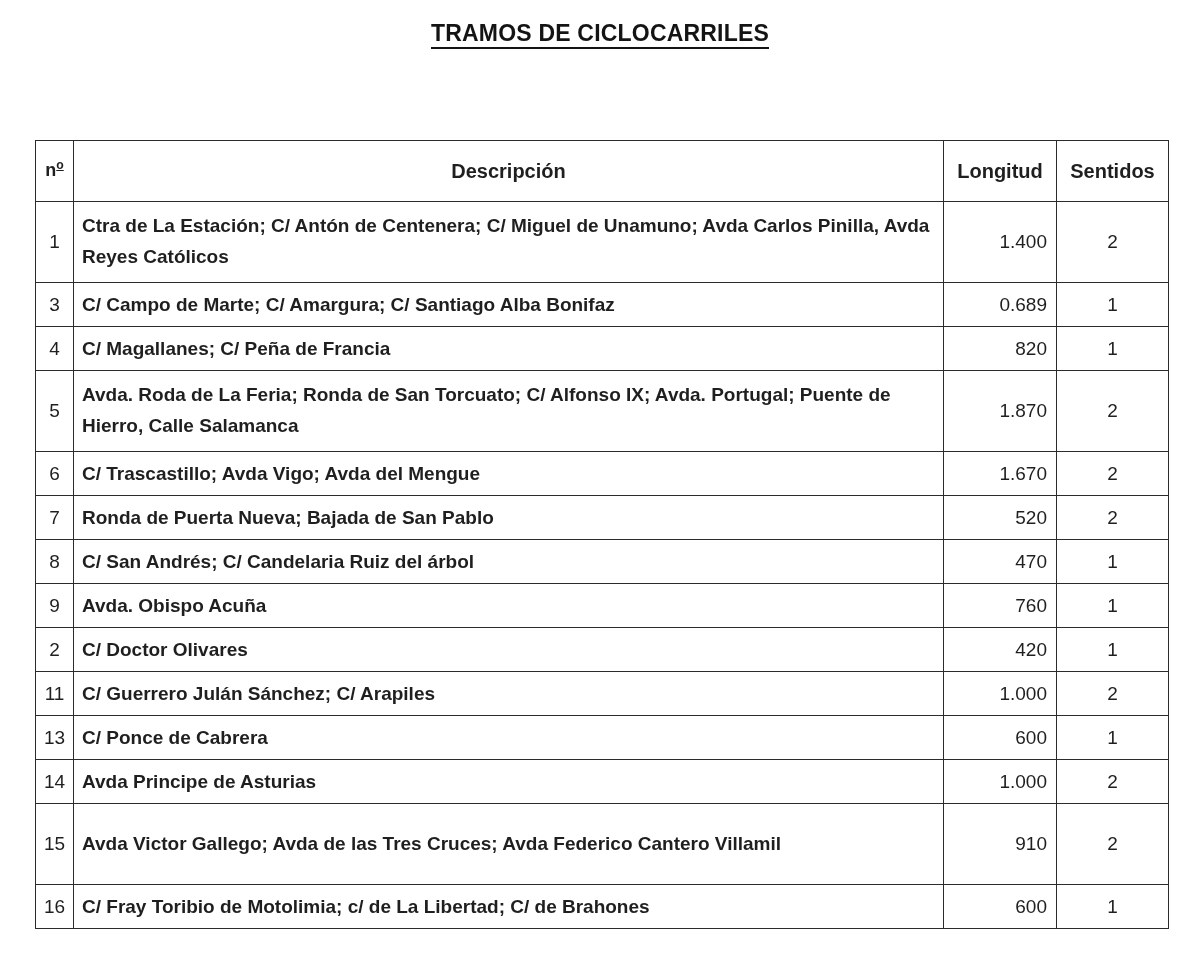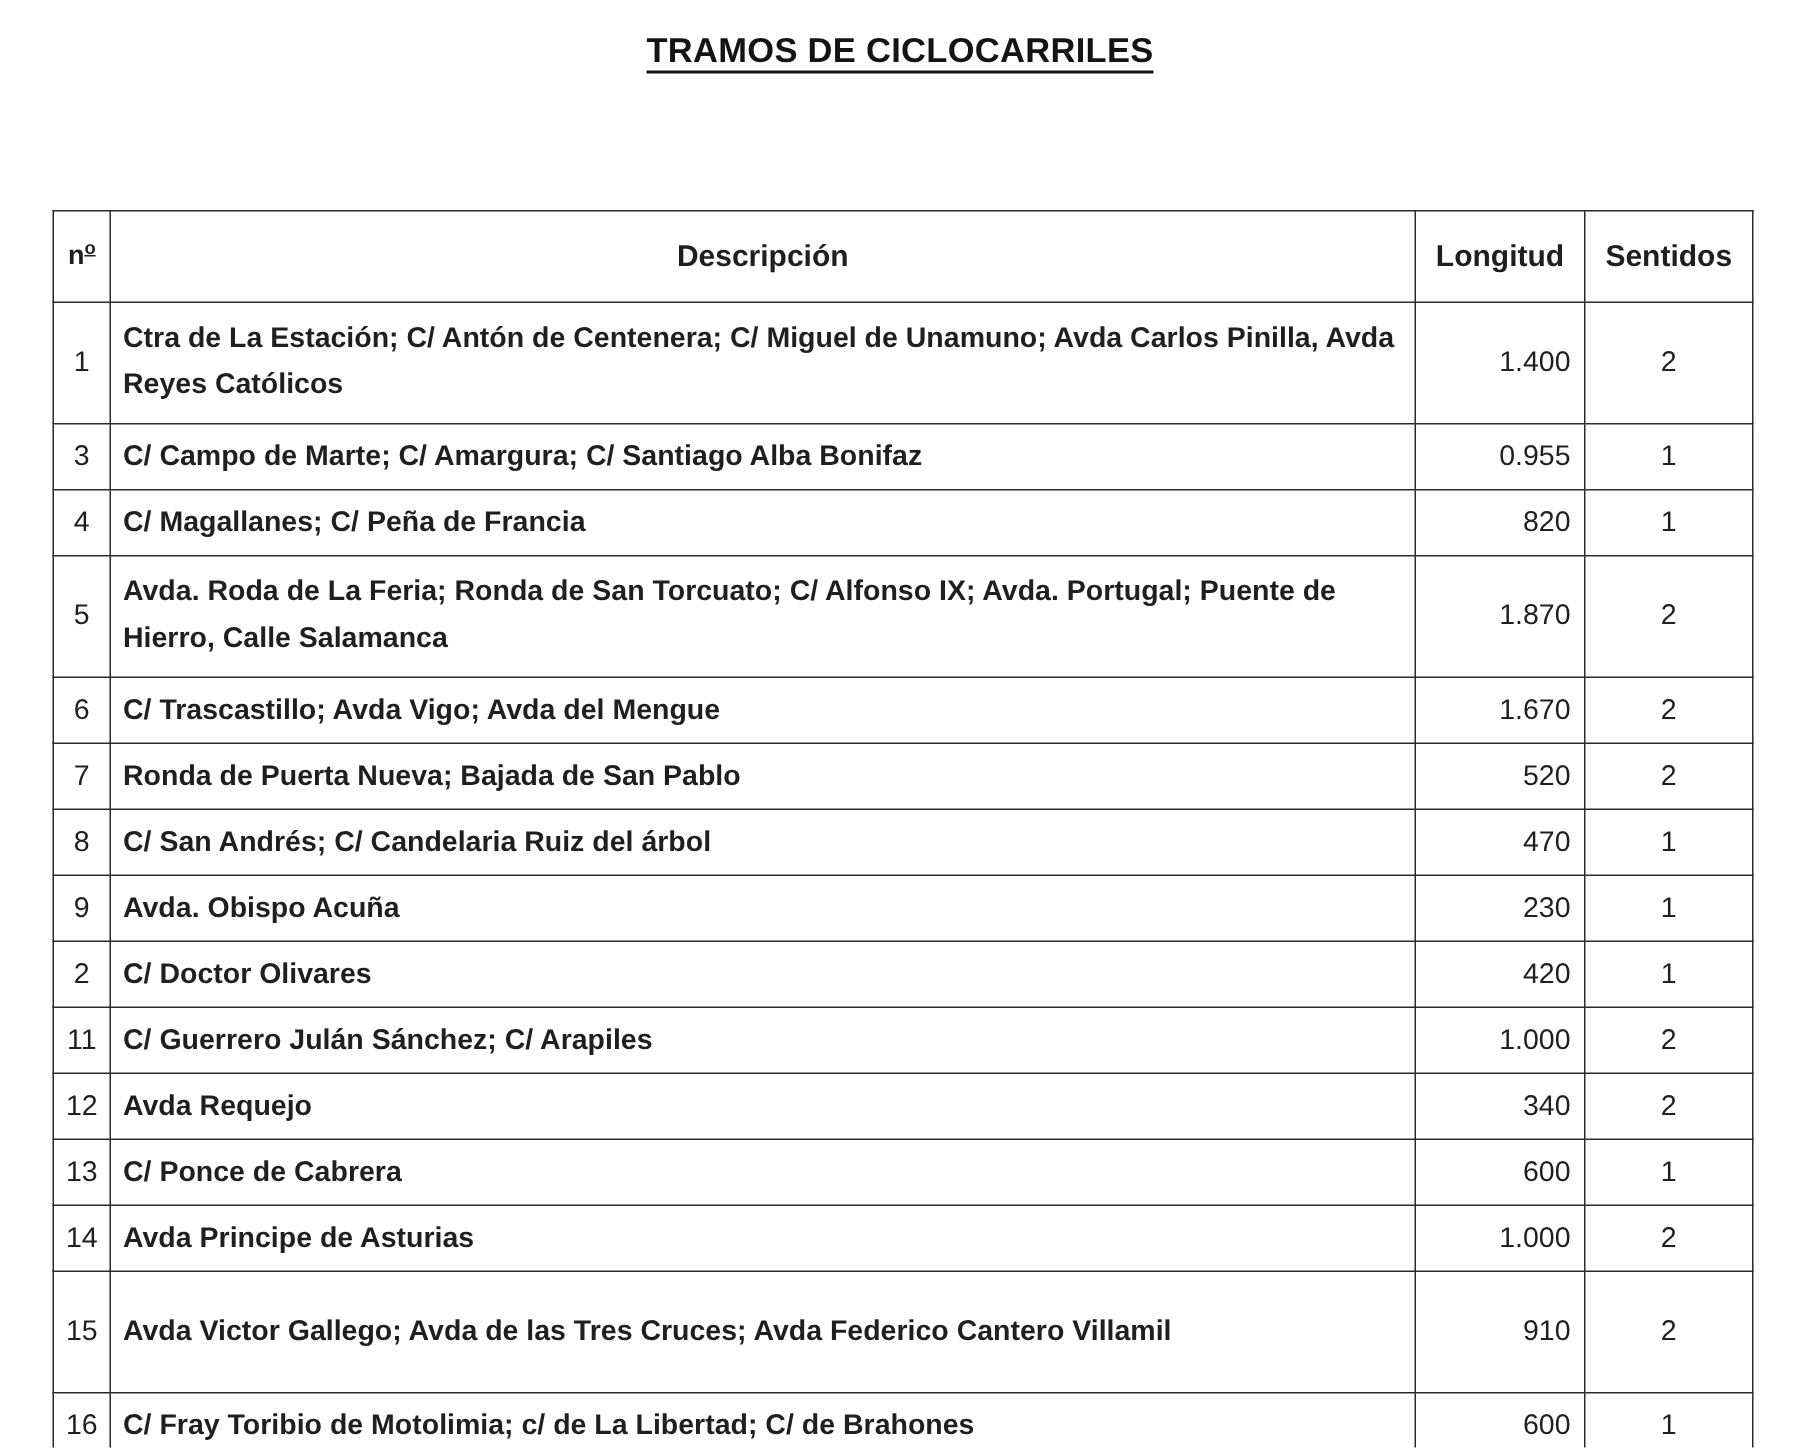--- a/index.html
+++ b/index.html
@@ -131,21 +131,21 @@
       <tbody id="table-body">
           <tr class="r-double">
             <td class="num">1</td>
             <td class="desc">Ctra de La Estación; C/ Antón de Centenera; C/ Miguel de Unamuno; Avda Carlos Pinilla, Avda Reyes Católicos</td>
             <td class="long">1.400</td>
             <td class="sent">2</td>
           </tr>
           <tr class="r-single">
             <td class="num">3</td>
             <td class="desc">C/ Campo de Marte; C/ Amargura; C/ Santiago Alba Bonifaz</td>
-            <td class="long">0.955</td>
+            <td class="long">0.689</td>
             <td class="sent">1</td>
           </tr>
           <tr class="r-single">
             <td class="num">4</td>
             <td class="desc">C/ Magallanes; C/ Peña de Francia</td>
             <td class="long">820</td>
             <td class="sent">1</td>
           </tr>
           <tr class="r-double">
             <td class="num">5</td>
@@ -167,39 +167,33 @@
           </tr>
           <tr class="r-single">
             <td class="num">8</td>
             <td class="desc">C/ San Andrés; C/ Candelaria Ruiz del árbol</td>
             <td class="long">470</td>
             <td class="sent">1</td>
           </tr>
           <tr class="r-single">
             <td class="num">9</td>
             <td class="desc">Avda.  Obispo Acuña</td>
-            <td class="long">230</td>
+            <td class="long">760</td>
             <td class="sent">1</td>
           </tr>
           <tr class="r-single">
             <td class="num">2</td>
             <td class="desc">C/ Doctor Olivares</td>
             <td class="long">420</td>
             <td class="sent">1</td>
           </tr>
           <tr class="r-single">
             <td class="num">11</td>
             <td class="desc">C/ Guerrero Julán Sánchez; C/ Arapiles</td>
             <td class="long">1.000</td>
-            <td class="sent">2</td>
-          </tr>
-          <tr class="r-single">
-            <td class="num">12</td>
-            <td class="desc">Avda Requejo</td>
-            <td class="long">340</td>
             <td class="sent">2</td>
           </tr>
           <tr class="r-single">
             <td class="num">13</td>
             <td class="desc">C/ Ponce de Cabrera</td>
             <td class="long">600</td>
             <td class="sent">1</td>
           </tr>
           <tr class="r-single">
             <td class="num">14</td>

